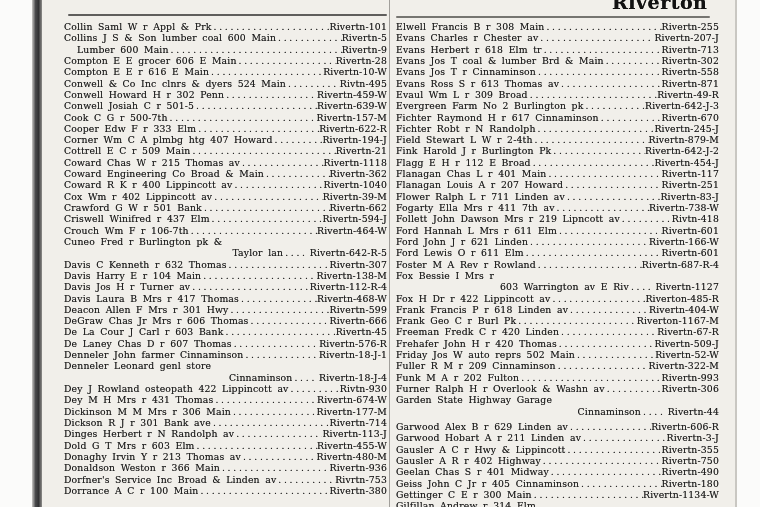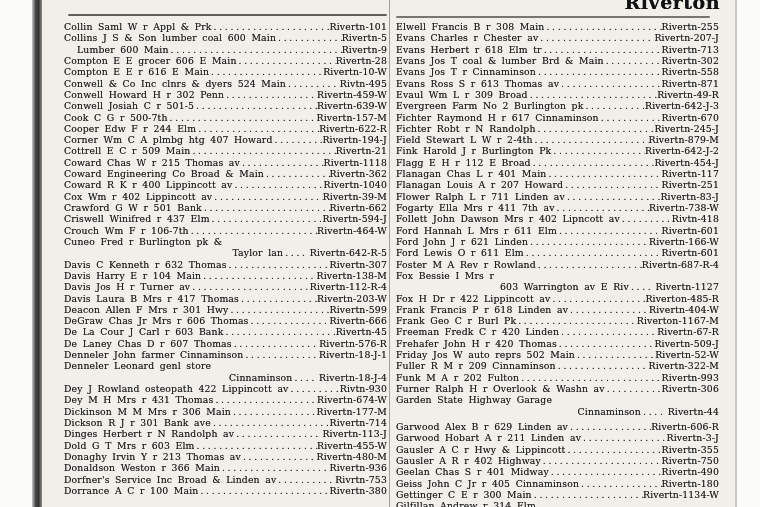--- a/index.html
+++ b/index.html
@@ -4,21 +4,21 @@
 <style>
   :root{
     --paper:#f1efea;
     --ink:#1b1b1b;
   }
   html,body{margin:0;padding:0;}
   body{
     width:760px;height:507px;overflow:hidden;background:#fbfbfa;
     font-family:"DejaVu Serif", serif;
   }
-  .page{position:relative;width:748px;height:507px;overflow:hidden;text-align:right;}
+  .page{position:relative;width:748px;height:507px;overflow:hidden;}
   .paper{position:absolute;left:42px;top:0;width:694px;height:507px;background:var(--paper);}
   .edge-strip{
     position:absolute;left:32px;top:0;width:10px;height:507px;
     background:linear-gradient(90deg,#c9c8c6 0%,#4a4a4c 35%,#323234 65%,#8f8e8b 100%);
     filter:blur(0.4px);
   }
   .right-edge-line{position:absolute;left:735px;top:0;width:2px;height:507px;background:#c9c7c2;}
   .col-divider{position:absolute;left:389px;top:0;width:1px;height:507px;background:#a19f9b;}
   .rule{position:absolute;height:2px;background:#5f5e5c;border-radius:1px;}
   .rule.left-seg{left:68px;top:14px;width:319px;}
@@ -100,21 +100,21 @@
         <span class="nm">Conwell Josiah C r 501-5</span>
         <span class="leader">..........................................................................................</span>
         <span class="num">Rivertn-639-W</span>
       </div>
       <div class="row normal">
         <span class="nm">Cook C G r 500-7th</span>
         <span class="leader">..........................................................................................</span>
         <span class="num">Rivertn-157-M</span>
       </div>
       <div class="row normal">
-        <span class="nm">Cooper Edw F r 244 Elm</span>
+        <span class="nm">Cooper Edw F r 333 Elm</span>
         <span class="leader">..........................................................................................</span>
         <span class="num">Rivertn-622-R</span>
       </div>
       <div class="row normal">
         <span class="nm">Corner Wm C A plmbg htg 407 Howard</span>
         <span class="leader">..........................................................................................</span>
         <span class="num">Rivertn-194-J</span>
       </div>
       <div class="row normal">
         <span class="nm">Cottrell E C r 509 Main</span>
@@ -175,21 +175,21 @@
         <span class="num">Rivertn-138-M</span>
       </div>
       <div class="row normal">
         <span class="nm">Davis Jos H r Turner av</span>
         <span class="leader">..........................................................................................</span>
         <span class="num">Rivertn-112-R-4</span>
       </div>
       <div class="row normal">
         <span class="nm">Davis Laura B Mrs r 417 Thomas</span>
         <span class="leader">..........................................................................................</span>
-        <span class="num">Rivertn-203-W</span>
+        <span class="num">Rivertn-468-W</span>
       </div>
       <div class="row normal">
         <span class="nm">Deacon Allen F Mrs r 301 Hwy</span>
         <span class="leader">..........................................................................................</span>
         <span class="num">Rivertn-599</span>
       </div>
       <div class="row normal">
         <span class="nm">DeGraw Chas Jr Mrs r 606 Thomas</span>
         <span class="leader">..........................................................................................</span>
         <span class="num">Rivertn-666</span>
@@ -348,21 +348,21 @@
         <span class="nm">Flower Ralph L r 711 Linden av</span>
         <span class="leader">..........................................................................................</span>
         <span class="num">Rivertn-83-J</span>
       </div>
       <div class="row normal">
         <span class="nm">Fogarty Ella Mrs r 411 7th av</span>
         <span class="leader">..........................................................................................</span>
         <span class="num">Rivertn-738-W</span>
       </div>
       <div class="row normal">
-        <span class="nm">Follett John Dawson Mrs r 402 Lipncott av</span>
+        <span class="nm">Follett John Dawson Mrs r 219 Lipncott av</span>
         <span class="leader">..........................................................................................</span>
         <span class="num">Rivtn-418</span>
       </div>
       <div class="row normal">
         <span class="nm">Ford Hannah L Mrs r 611 Elm</span>
         <span class="leader">..........................................................................................</span>
         <span class="num">Rivertn-601</span>
       </div>
       <div class="row normal">
         <span class="nm">Ford John J r 621 Linden</span>

